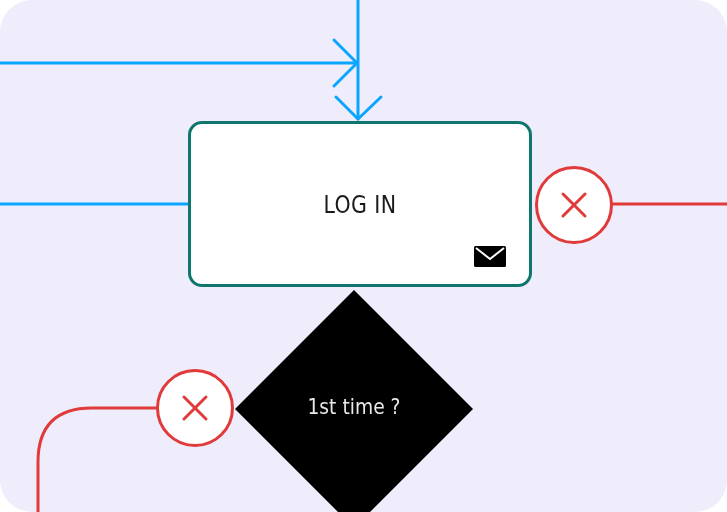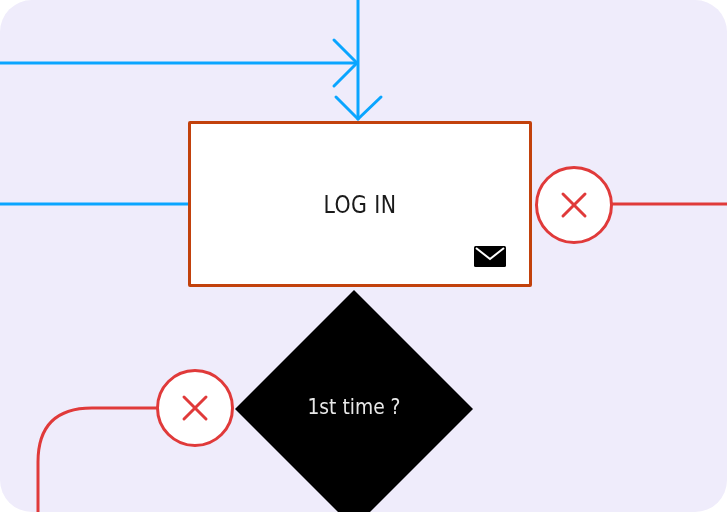--- a/index.html
+++ b/index.html
@@ -4,21 +4,21 @@
   <style>
     html, body { margin: 0; padding: 0; background: #ffffff; }
     body { width: 727px; height: 512px; overflow: hidden; position: relative; font-family: "DejaVu Sans", sans-serif; }
     .canvas {
       position: absolute; left: 0; top: 0; width: 727px; height: 512px;
       background: #EFECFB; border-radius: 32px; overflow: hidden;
     }
     svg.connectors { position: absolute; left: 0; top: 0; }
     .login-box {
       position: absolute; left: 188px; top: 121px; width: 338px; height: 160px;
-      background: #ffffff; border: 3px solid #c2410c; border-radius: 2px;
+      background: #ffffff; border: 3px solid #0f766e; border-radius: 14px;
       box-sizing: content-box;
     }
     .login-label {
       position: absolute; left: 0; right: 0; top: 66px; text-align: center;
       font-family: "DejaVu Sans", sans-serif; font-size: 25px; letter-spacing: 0.5px;
       color: #1a1a1a; transform: scaleX(0.82); transform-origin: center;
     }
     .mail-icon { position: absolute; left: 283px; top: 122px; width: 32px; height: 21px; }
     .diamond-wrap { position: absolute; left: 235px; top: 290px; width: 238px; height: 238px; }
     .diamond-label {

